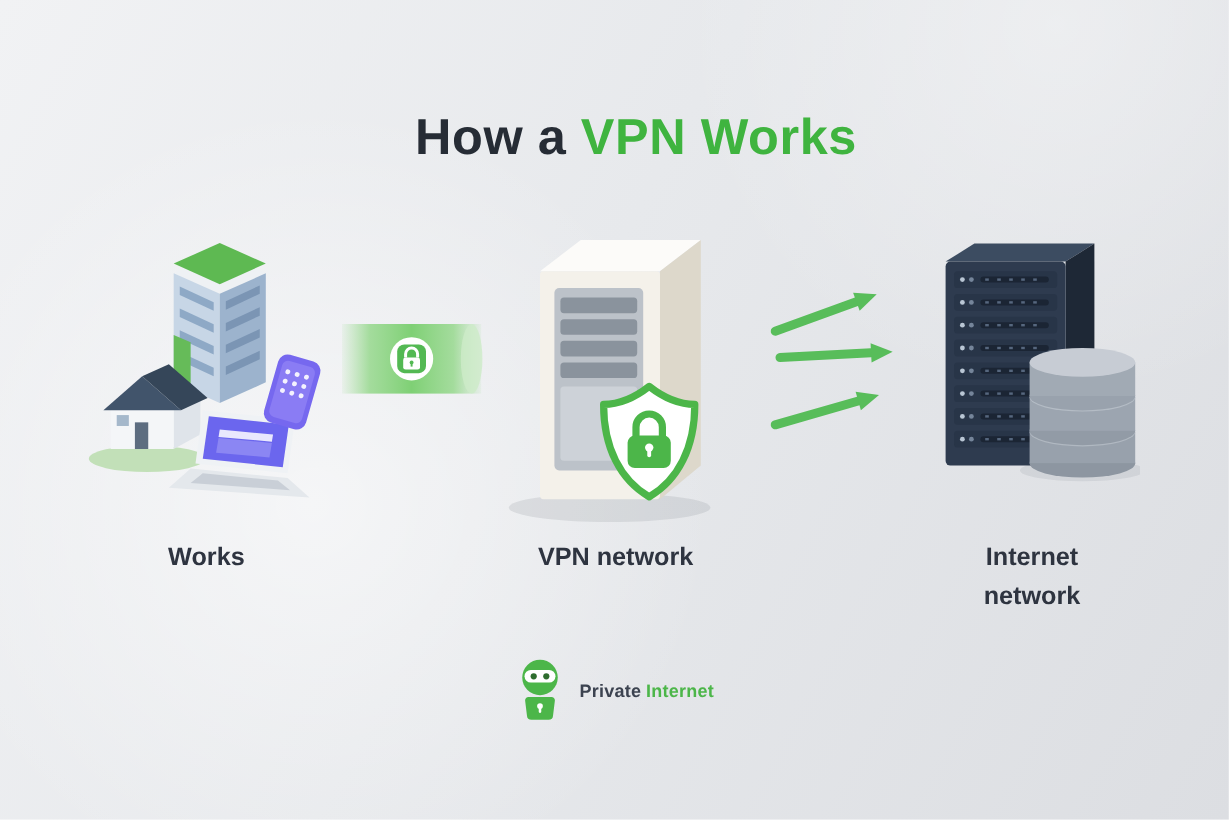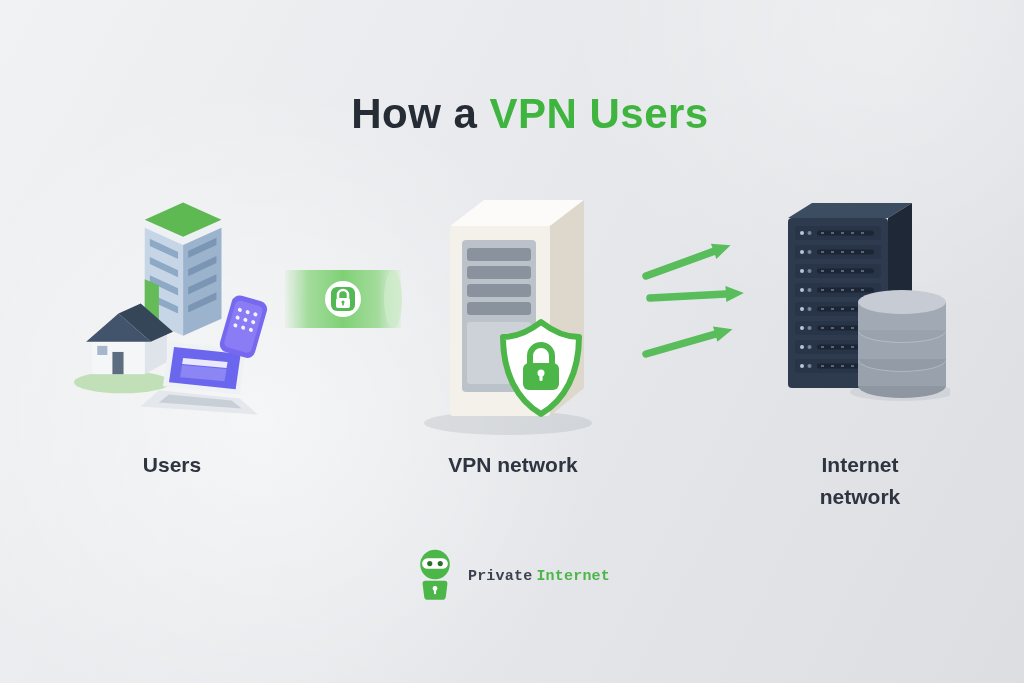--- a/index.html
+++ b/index.html
@@ -31,35 +31,35 @@
     color:#2e3440;line-height:1.5;
   }
   .label-users{left:72px;top:449px;width:200px;}
   .label-server{left:413px;top:449px;width:200px;}
   .label-corp{left:795px;top:449px;width:130px;}
   .brand{
     position:absolute;left:0;top:548px;width:100%;
     display:flex;justify-content:center;align-items:center;gap:12px;
   }
   .brand-icon{width:42px;height:56px;}
-  .brand-text{text-align:center;font-family:Liberation Mono, monospace;}
+  .brand-text{text-align:center;}
   .brand-line1{font-size:15px;font-weight:700;color:#3c4350;letter-spacing:.2px;}
   .brand-line1 .sp{margin-right:4px;}
   .brand-line1 .green{color:#4cb649;}
   .brand-line2{font-size:27px;font-weight:700;color:#3c4350;letter-spacing:2px;line-height:1.1;}
   .brand-line2 sup{font-size:10px;font-weight:400;letter-spacing:0;}
 </style>
 </head>
 <body>
 
 <div class="bg-circle c1"></div>
 <div class="bg-circle c2"></div>
 
 <h1 class="title">
-  <span class="prefix">How a</span><span class="green">VPN Users</span>
+  <span class="prefix">How a</span><span class="green">VPN Works</span>
 </h1>
 
 <div class="node users-node">
   <svg viewBox="0 0 200 245">
 
     <g>
       <polygon points="112,28 150,45 112,62 74,45" fill="#eef1f4"></polygon>
       <polygon points="112,20 150,37 112,54 74,37" fill="#5eb952"></polygon>
       <polygon points="74,45 112,62 112,152 74,135" fill="#c7d6e6"></polygon>
       <polygon points="112,62 150,45 150,135 112,152" fill="#9cb3cd"></polygon>
@@ -213,21 +213,21 @@
       <rect x="88" y="141" width="88" height="28" fill="#9ca5b0"></rect>
       <ellipse cx="132" cy="141" rx="44" ry="12" fill="#b4bcc5"></ellipse>
 
       <ellipse cx="132" cy="140" rx="44" ry="12" fill="#99a2ad"></ellipse>
       <rect x="88" y="112" width="88" height="28" fill="#a1aab4"></rect>
       <ellipse cx="132" cy="112" rx="44" ry="12" fill="#c7ccd4"></ellipse>
     </g>
   </svg>
 </div>
 
-<div class="node-label label-users">Users</div>
+<div class="node-label label-users">Works</div>
 <div class="node-label label-server">VPN network</div>
 <div class="node-label label-corp">Internet network</div>
 
 <div class="brand">
   <svg class="brand-icon" viewBox="0 0 44 58">
     <circle cx="22" cy="17" r="15.5" fill="#4cb649"></circle>
     <rect x="8.5" y="10.5" width="27" height="11" rx="5.5" fill="#ffffff"></rect>
     <circle cx="16.5" cy="16" r="2.7" fill="#2e6d2e"></circle>
     <circle cx="27.5" cy="16" r="2.7" fill="#2e6d2e"></circle>
     <path d="M12,34 h20 a3,3 0 0 1 3,3.2 l-1.6,13 a4,4 0 0 1 -4,3.8 h-14.8 a4,4 0 0 1 -4,-3.8 l-1.6,-13 a3,3 0 0 1 3,-3.2 Z" fill="#4cb649"></path>

